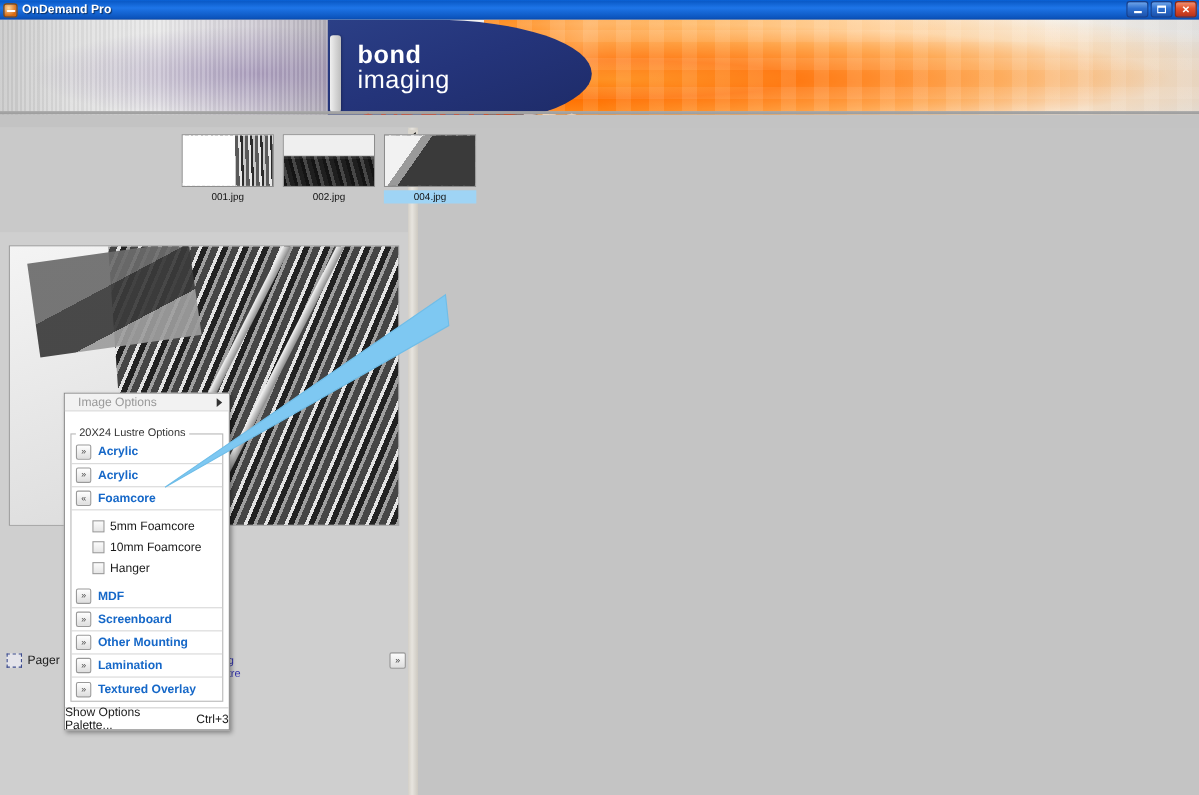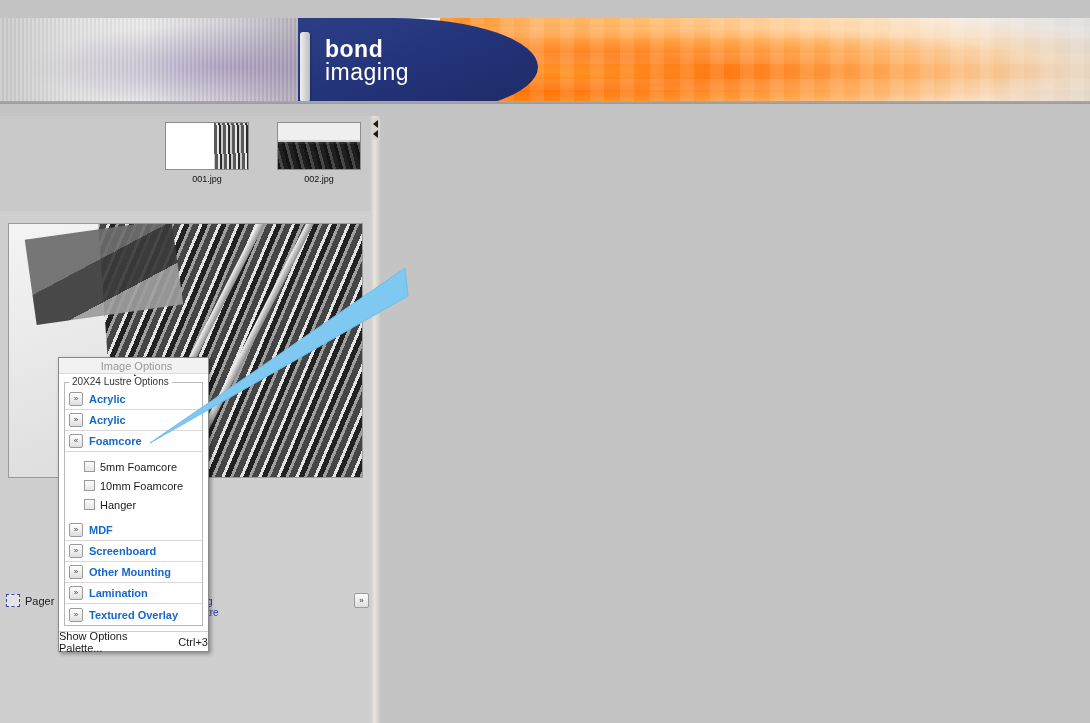--- a/index.html
+++ b/index.html
@@ -142,21 +142,21 @@
   }
   .splitter-arrow {
     width: 0; height: 0;
     border-top: 4px solid transparent; border-bottom: 4px solid transparent;
     border-right: 5px solid #1a1a1a;
   }
 
   
   .thumbstrip {
     position: absolute; left: 165px; top: 6px;
-    display: flex; gap: 28px;
+    display: flex; gap: 8px;
   }
   .thumb { width: 84px; }
   .thumb-img {
     width: 84px; height: 48px;
     border: 1px solid #8d8d8d;
     background: #fff;
     position: relative; overflow: hidden;
   }
   .thumb-label {
     text-align: center; font-size: 9px; color: #111; margin-top: 3px;
@@ -229,29 +229,28 @@
     box-shadow: 2px 2px 4px rgba(0,0,0,.35);
     z-index: 40;
     font-size: 11px;
   }
   .popup-header {
     height: 16px; line-height: 16px;
     padding: 0 6px 0 12px;
     color: #999; background: #f2f2f2;
     display: flex; align-items: center; justify-content: space-between;
     border-bottom: 1px solid #dcdcdc;
-    flex-direction: column;
   }
   .submenu-arrow {
     width: 0; height: 0;
     border-top: 4px solid transparent; border-bottom: 4px solid transparent;
     border-left: 5px solid #333;
   }
   .group {
-    margin: 8px 5px 5px 5px;
+    margin: 20px 5px 5px 5px;
     border: 1px solid #b8b8b8;
     padding-top: 6px;
     position: relative;
   }
   .group-legend {
     position: absolute; top: -7px; left: 4px;
     background: #fff; padding: 0 3px;
     font-size: 10px; color: #333;
   }
   .opt-row {
@@ -335,20 +334,35 @@
   }
 
   
   svg { display: block; }
 </style>
 </head>
 <body>
 
 <div id="app">
 
+  <div class="titlebar">
+    <div class="tb-appicon"></div>
+    <div class="tb-title">OnDemand Pro</div>
+    <div class="tb-buttons">
+      <div class="tb-btn">
+          <span class="glyph-min"></span>
+        </div>
+      <div class="tb-btn">
+          <span class="glyph-max"></span>
+        </div>
+      <div class="tb-btn close">
+          <span>✕</span>
+        </div>
+    </div>
+  </div>
 
   <div class="banner">
     <div class="banner-left"></div>
     <div class="banner-orange"></div>
     <div class="banner-sheen"></div>
     <div class="banner-mid"></div>
     <div class="banner-tab"></div>
     <div class="logo">
       <div class="logo-bond">bond</div>
       <div class="logo-imaging">imaging</div>
@@ -379,20 +393,26 @@
         <div class="thumb-img">
             <div class="ph-bark"></div>
           </div>
         <div class="thumb-label">001.jpg</div>
       </div>
       <div class="thumb">
         <div class="thumb-img">
             <div class="ph-land"></div>
           </div>
         <div class="thumb-label">002.jpg</div>
+      </div>
+      <div class="thumb selected">
+        <div class="thumb-img">
+            <div class="ph-rail"></div>
+          </div>
+        <div class="thumb-label">004.jpg</div>
       </div>
     </div>
 
     <div class="main-image">
       <div class="sky"></div>
       <div class="rails"></div>
       <div class="rail-line" style="left:52%"></div>
       <div class="rail-line" style="left:66%"></div>
       <div class="building"></div>
     </div>

